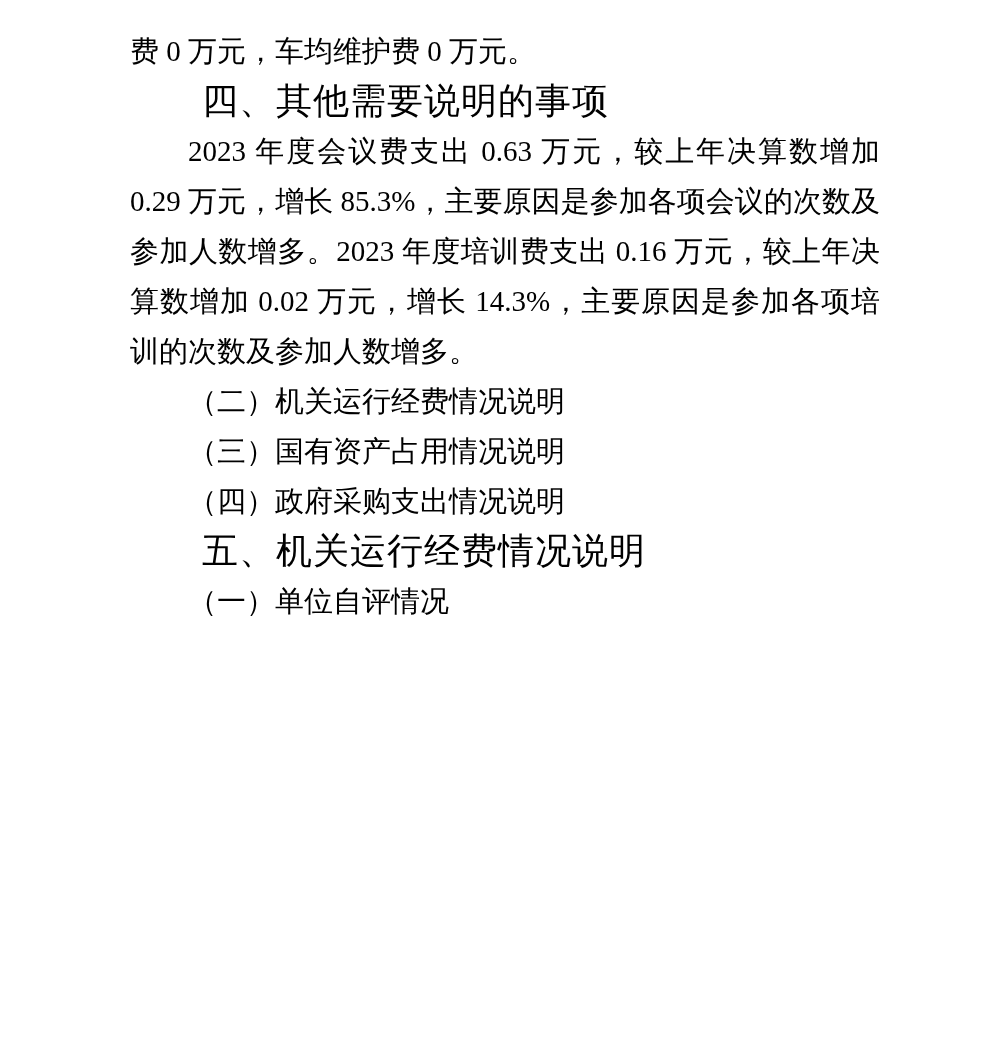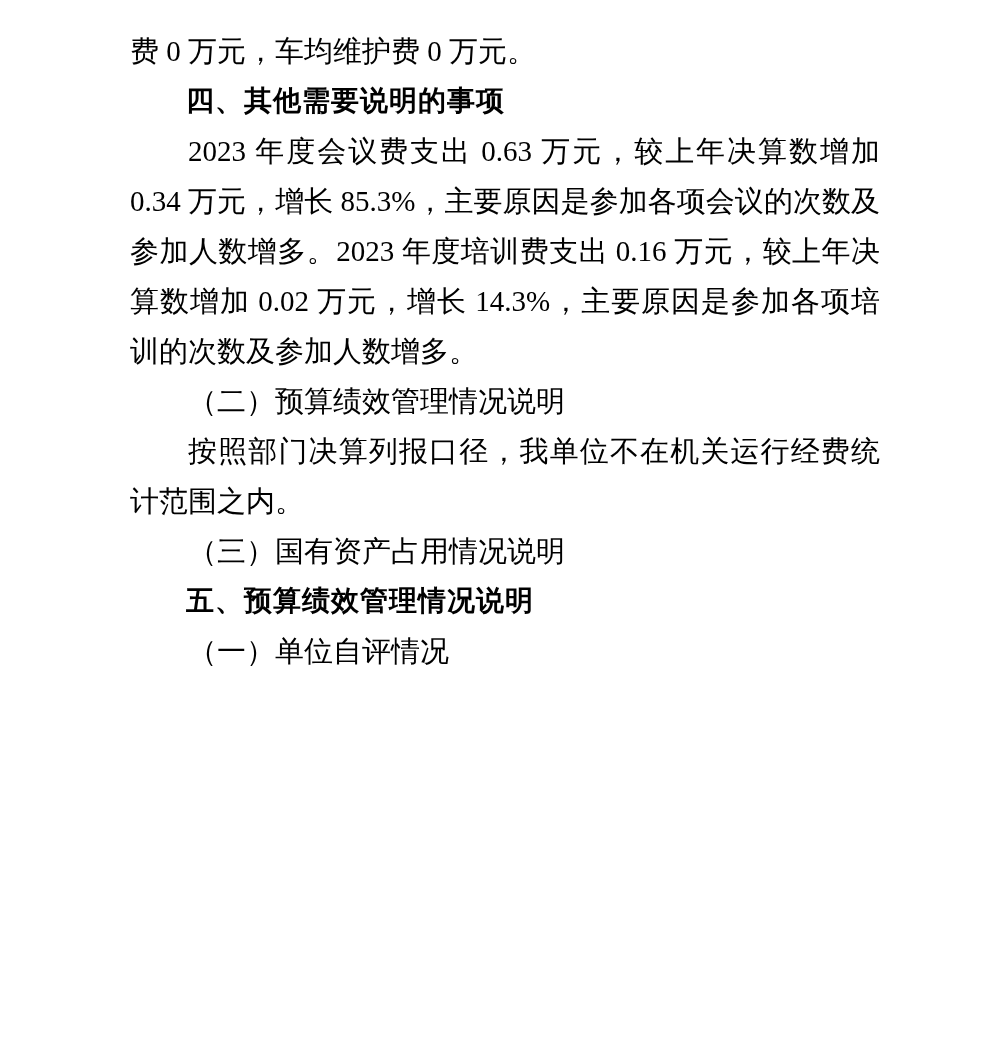--- a/index.html
+++ b/index.html
@@ -32,47 +32,47 @@
     padding: 0;
   }
   .para {
     text-indent: 2em;
   }
   .para-noindent {
     text-indent: 0;
   }
   .heading {
     font-family: "Liberation Sans", "DejaVu Sans", sans-serif;
-    font-weight: 700;
-    font-size: 28px;
+    font-weight: 400;
+    font-size: 36px;
     line-height: 50px;
     text-indent: 2em;
     letter-spacing: 1px;
   }
 </style>
 </head>
 <body>
 
 <div class="page">
   <div class="content">
 
     <p class="para para-noindent">费 0 万元，车均维护费 0 万元。</p>
 
     <h2 class="heading">四、其他需要说明的事项</h2>
 
 
-    <p class="para">2023 年度会议费支出 0.63 万元，较上年决算数增加 0.34 万元，增长 85.3%，主要原因是参加各项会议的次数及参加人数增多。2023 年度培训费支出 0.16 万元，较上年决算数增加 0.02 万元，增长 14.3%，主要原因是参加各项培训的次数及参加人数增多。</p>
+    <p class="para">2023 年度会议费支出 0.63 万元，较上年决算数增加 0.29 万元，增长 85.3%，主要原因是参加各项会议的次数及参加人数增多。2023 年度培训费支出 0.16 万元，较上年决算数增加 0.02 万元，增长 14.3%，主要原因是参加各项培训的次数及参加人数增多。</p>
 
-    <p class="para">（二）预算绩效管理情况说明</p>
+    <p class="para">（二）机关运行经费情况说明</p>
 
-    <p class="para">按照部门决算列报口径，我单位不在机关运行经费统计范围之内。</p>
 
     <p class="para">（三）国有资产占用情况说明</p>
 
 
+    <p class="para">（四）政府采购支出情况说明</p>
 
 
-    <h2 class="heading">五、预算绩效管理情况说明</h2>
+    <h2 class="heading">五、机关运行经费情况说明</h2>
 
     <p class="para">（一）单位自评情况</p>
 
   </div>
 </div>
 
 </body></html>

